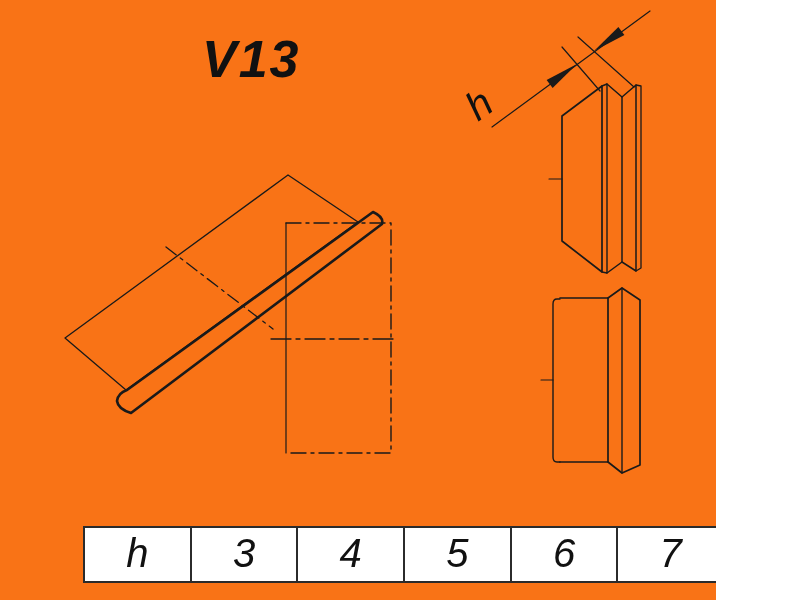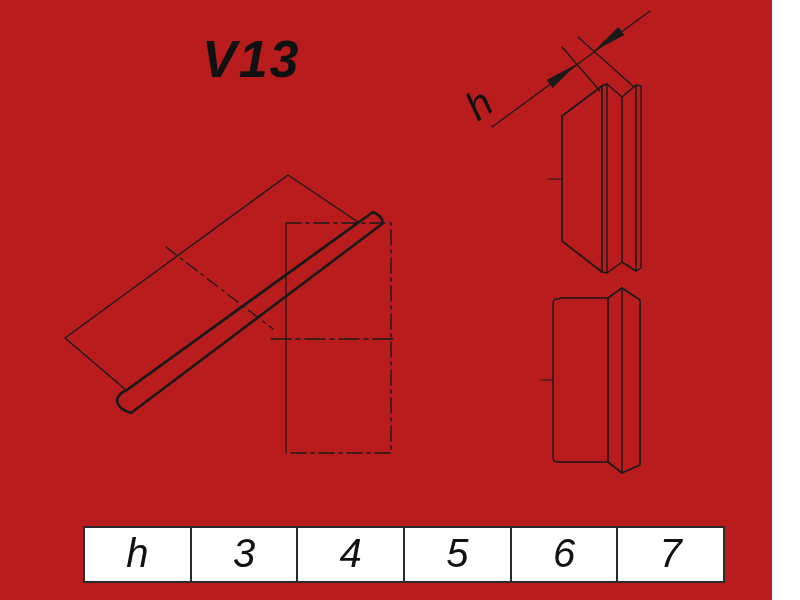--- a/index.html
+++ b/index.html
@@ -2,23 +2,23 @@
 <html><head>
 <meta charset="utf-8">
 <style>
   html, body {
     margin: 0;
     padding: 0;
     background: #ffffff;
   }
   .stage {
     position: relative;
-    width: 772px;
+    width: 716px;
     height: 600px;
-    background: #b91c1c;
+    background: #f97316;
     overflow: hidden;
     font-family: "Liberation Sans", sans-serif;
     text-align: right;
   }
   svg { position: absolute; left: 0; top: 0; }
 
   .title-text {
     font-family: "Liberation Sans", sans-serif;
     font-style: italic;
     font-weight: bold;

